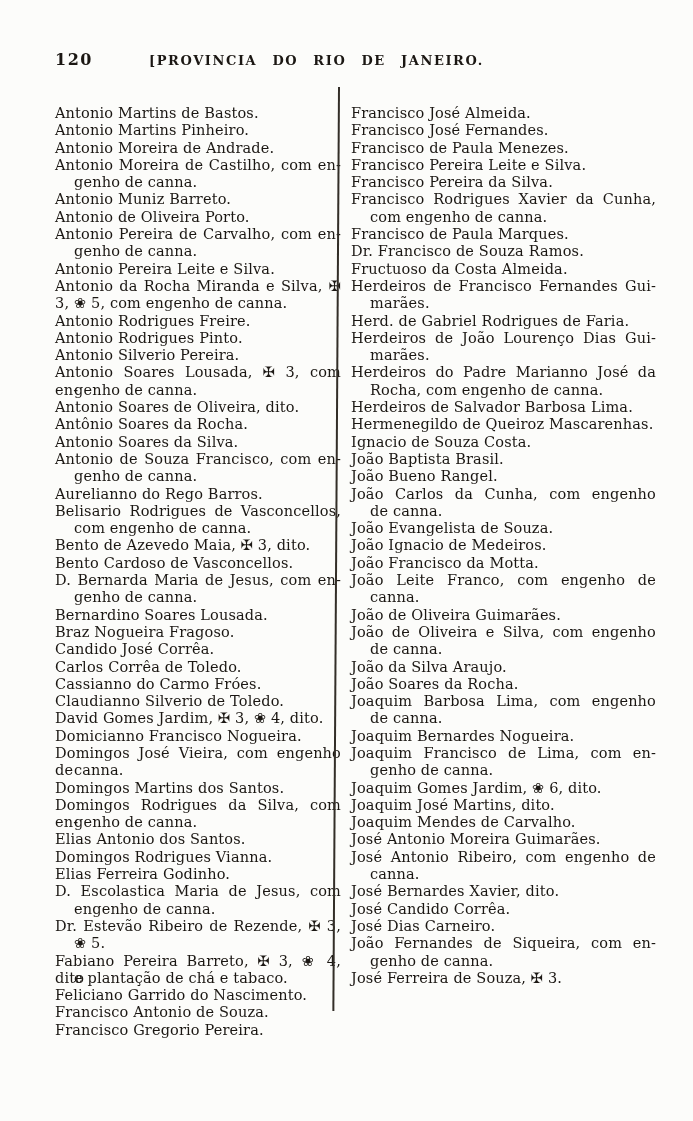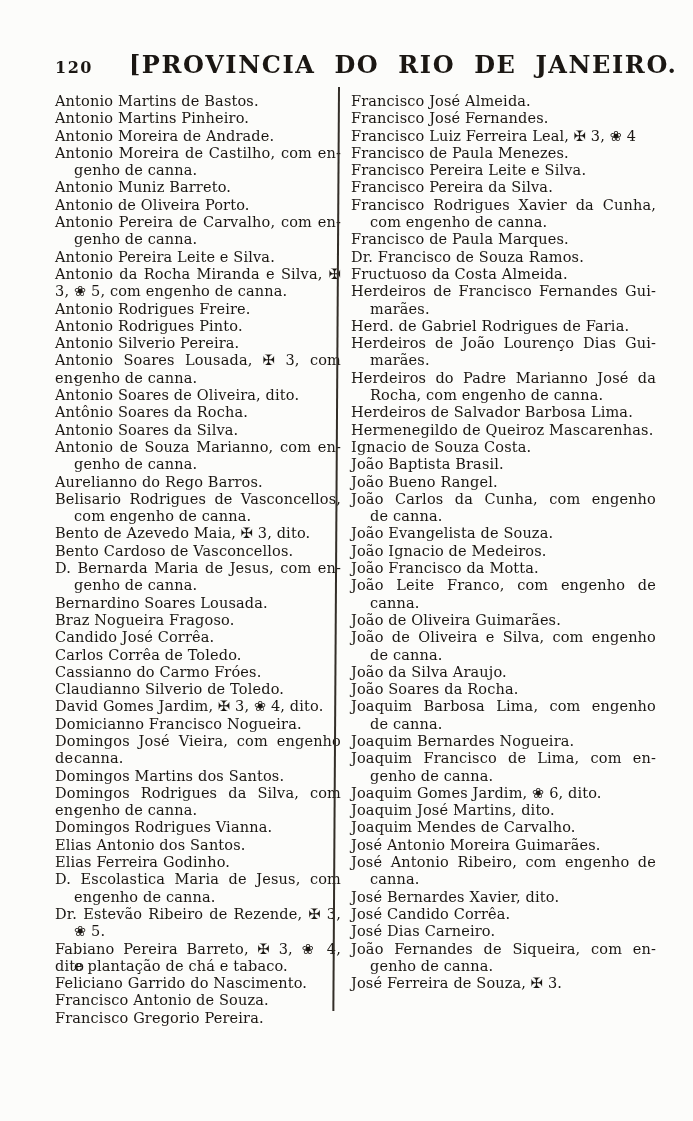--- a/index.html
+++ b/index.html
@@ -24,31 +24,31 @@
     align-items: baseline;
     white-space: nowrap;
   }
   .pagenum {
     font-weight: bold;
     font-size: 16px;
     letter-spacing: 1.5px;
   }
   .title {
     font-weight: bold;
-    font-size: 24px;
+    font-size: 13px;
     letter-spacing: 1.6px;
     word-spacing: 9px;
-    margin-left: 36px;
+    margin-left: 56px;
   }
   .content {
     position: absolute;
     top: 89px; left: 55px;
     width: 605px;
   }
-  .col { position: absolute; top: 4px; }
+  .col { position: absolute; top: 16px; }
   .col-left  { left: 0;     width: 286px; }
   .col-right { left: 296px; width: 305px; }
   .divider {
     position: absolute;
     left: 283px; top: -2px;
     width: 1.5px; height: 924px;
     background: var(--divider);
     transform: rotate(0.35deg);
     transform-origin: top center;
   }
@@ -124,21 +124,21 @@
         <div class="entry">
           <div class="line">Antonio Soares de Oliveira, dito.</div>
         </div>
         <div class="entry">
           <div class="line">Antônio Soares da Rocha.</div>
         </div>
         <div class="entry">
           <div class="line">Antonio Soares da Silva.</div>
         </div>
         <div class="entry">
-          <div class="line just">Antonio de Souza Marianno, com en-</div>
+          <div class="line just">Antonio de Souza Francisco, com en-</div>
           <div class="line cont">genho de canna.</div>
         </div>
         <div class="entry">
           <div class="line">Aurelianno do Rego Barros.</div>
         </div>
         <div class="entry">
           <div class="line just">Belisario Rodrigues de Vasconcellos,</div>
           <div class="line cont">com engenho de canna.</div>
         </div>
         <div class="entry">
@@ -180,24 +180,24 @@
           <div class="line cont">canna.</div>
         </div>
         <div class="entry">
           <div class="line">Domingos Martins dos Santos.</div>
         </div>
         <div class="entry">
           <div class="line just">Domingos Rodrigues da Silva, com en-</div>
           <div class="line cont">genho de canna.</div>
         </div>
         <div class="entry">
+          <div class="line">Elias Antonio dos Santos.</div>
+        </div>
+        <div class="entry">
           <div class="line">Domingos Rodrigues Vianna.</div>
-        </div>
-        <div class="entry">
-          <div class="line">Elias Antonio dos Santos.</div>
         </div>
         <div class="entry">
           <div class="line">Elias Ferreira Godinho.</div>
         </div>
         <div class="entry">
           <div class="line just">D. Escolastica Maria de Jesus, com</div>
           <div class="line cont">engenho de canna.</div>
         </div>
         <div class="entry">
           <div class="line just">Dr. Estevão Ribeiro de Rezende, ✠ 3,</div>
@@ -217,23 +217,20 @@
           <div class="line">Francisco Gregorio Pereira.</div>
         </div>
       </div>
     <div class="divider"></div>
     <div class="col col-right">
         <div class="entry">
           <div class="line">Francisco José Almeida.</div>
         </div>
         <div class="entry">
           <div class="line">Francisco José Fernandes.</div>
-        </div>
-        <div class="entry">
-          <div class="line">Francisco Luiz Ferreira Leal, ✠ 3, ❀ 4</div>
         </div>
         <div class="entry">
           <div class="line">Francisco de Paula Menezes.</div>
         </div>
         <div class="entry">
           <div class="line">Francisco Pereira Leite e Silva.</div>
         </div>
         <div class="entry">
           <div class="line">Francisco Pereira da Silva.</div>
         </div>

